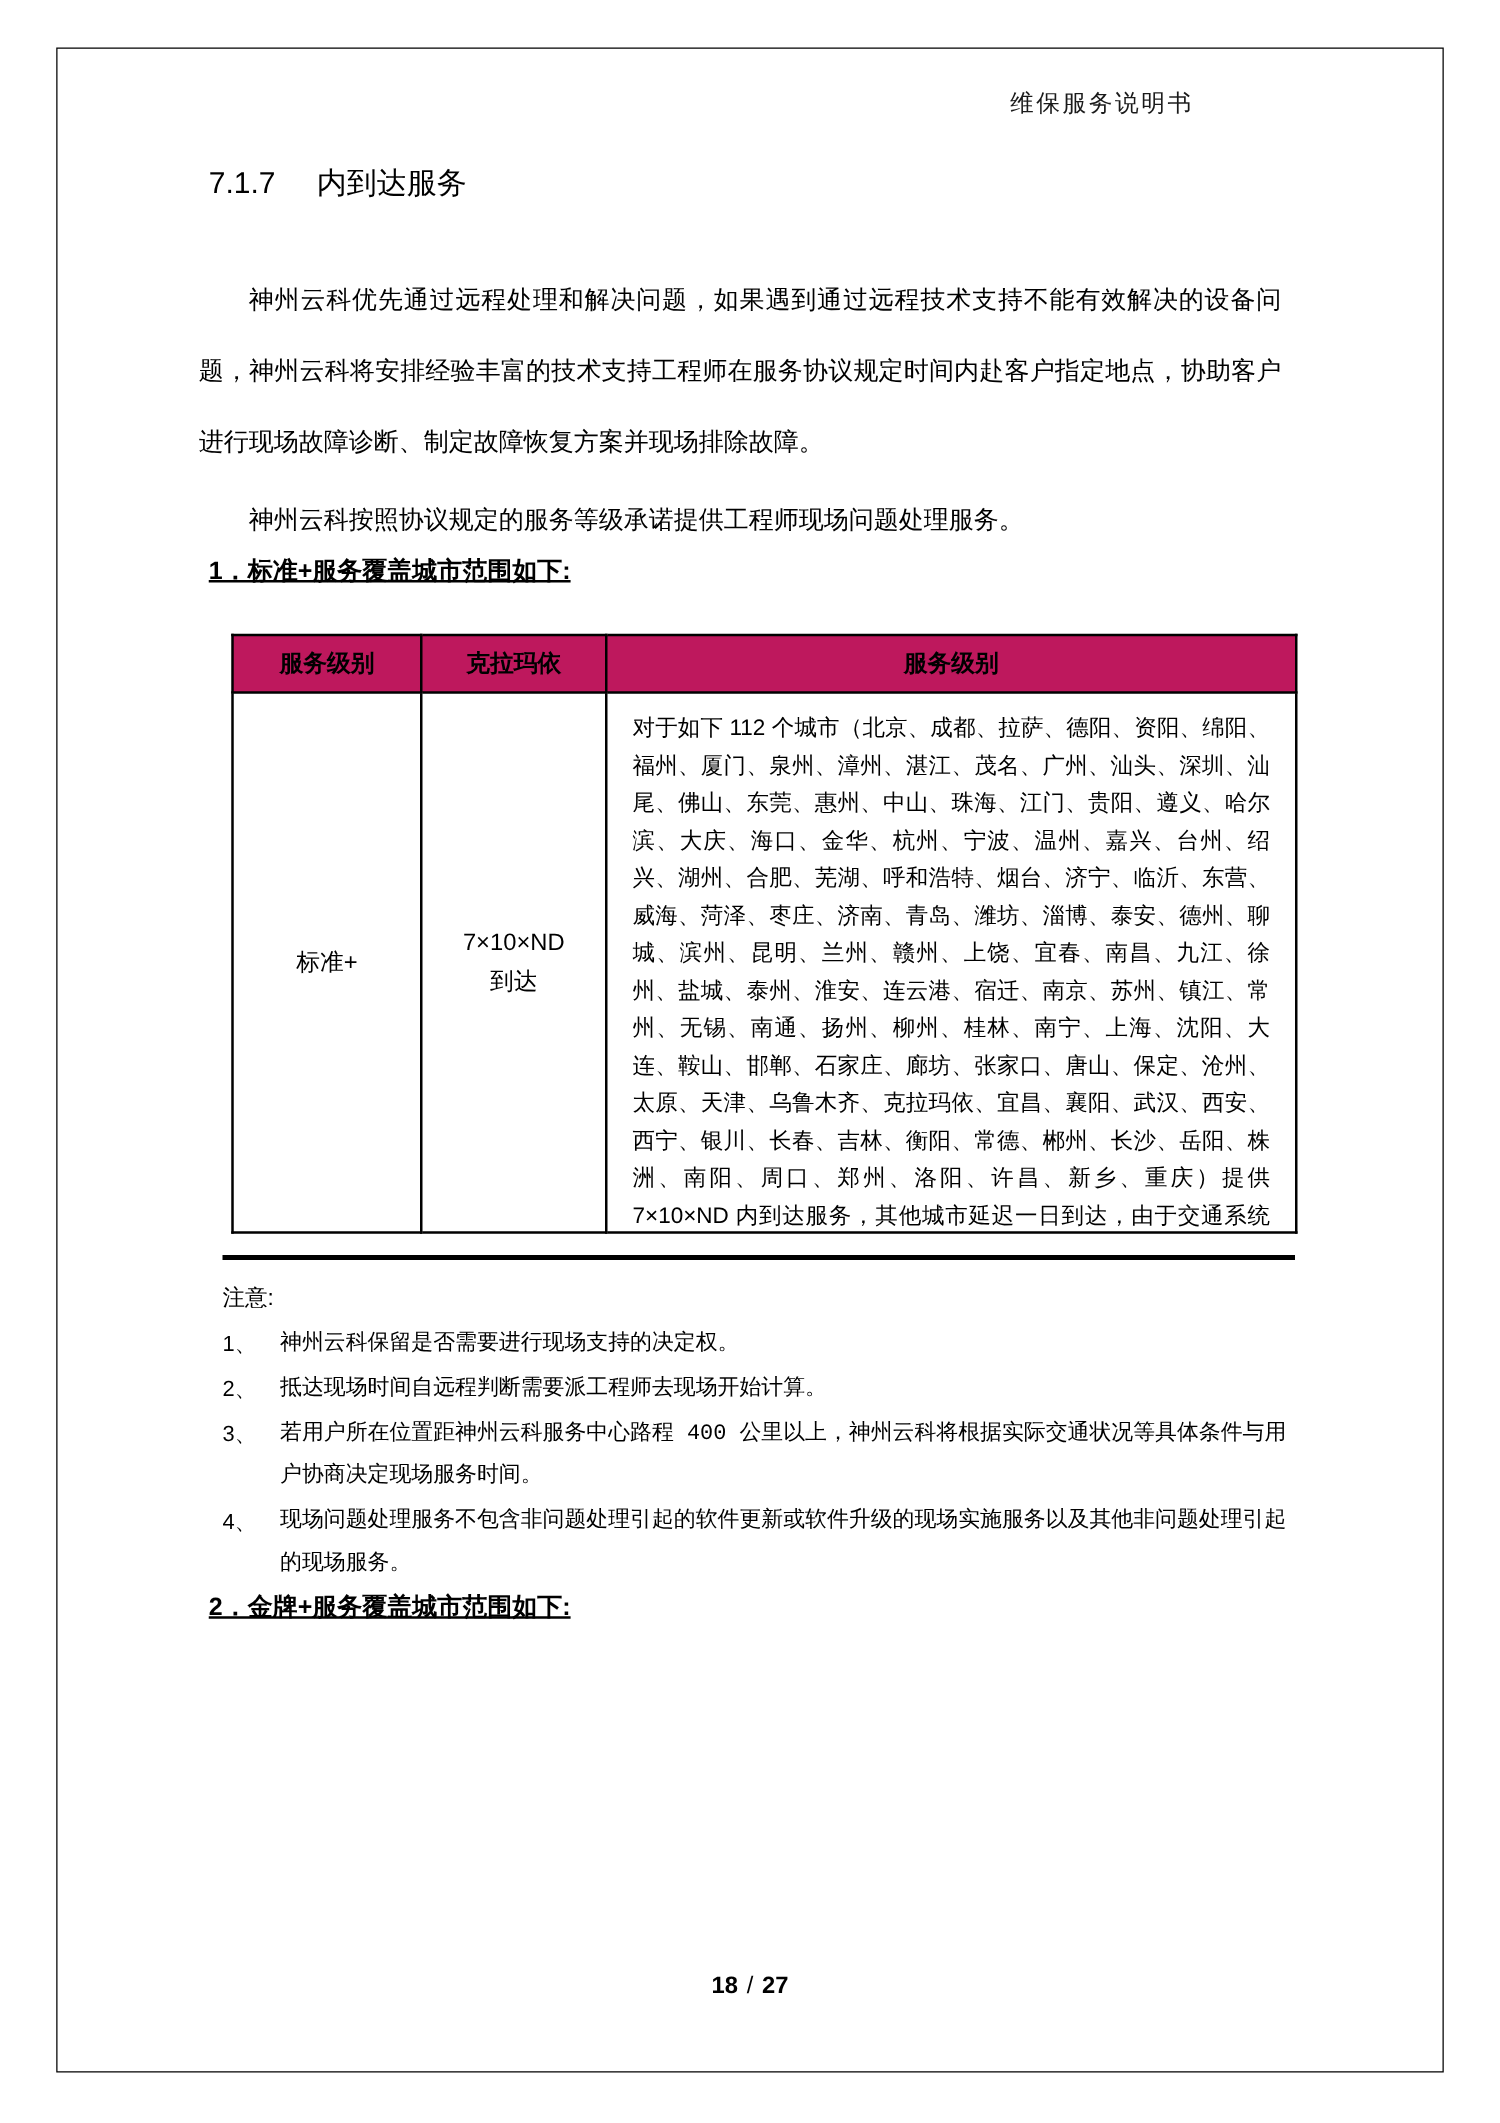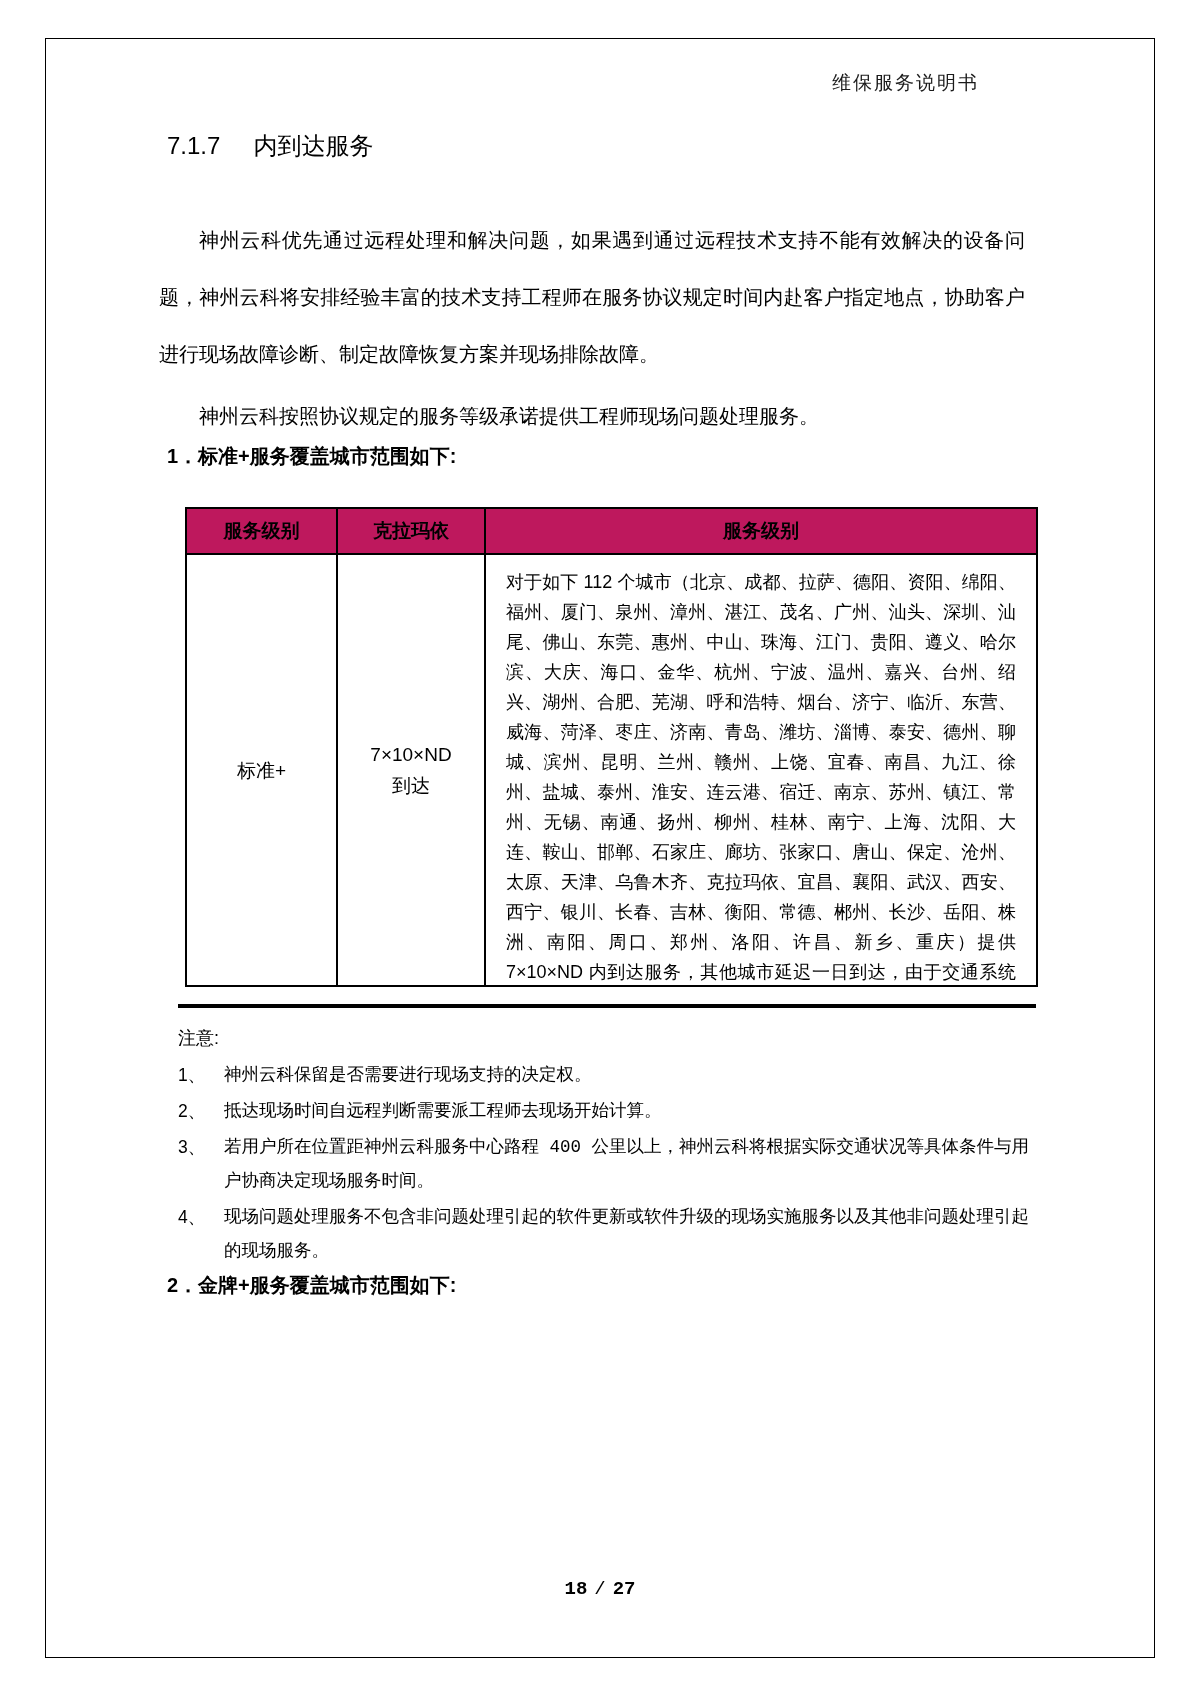--- a/index.html
+++ b/index.html
@@ -18,21 +18,20 @@
     border: 1px solid #000;
   }
   .doc-header {
     position: absolute;
     top: 70px; left: 45px; width: 910px;
     text-align: right;
     font-family: "Liberation Serif", serif;
     font-size: 19px;
     letter-spacing: 2px;
     color: #1a1a1a;
-    padding-left: 24px;
   }
   .section-heading {
     position: absolute;
     top: 130px; left: 167px;
     font-size: 24px;
     font-weight: 500;
     color: #000;
   }
   .section-heading .sec-num { margin-right: 33px; }
   .body-para {
@@ -43,20 +42,21 @@
     text-align: justify;
     text-indent: 2em;
   }
   .para1 { top: 192px; }
   .para2 { top: 368px; }
   .bold-heading {
     position: absolute;
     left: 167px;
     font-size: 20px;
     font-weight: bold;
+    text-decoration: underline;
   }
   .heading-standard { top: 443px; }
   .heading-gold { top: 1272px; }
   table.coverage {
     position: absolute;
     top: 507px; left: 185px;
     width: 851px;
     border-collapse: collapse;
     table-layout: fixed;
   }
@@ -113,21 +113,21 @@
     font-size: 17.5px;
     line-height: 34px;
     margin-bottom: 2px;
   }
   .note-item .num { width: 46px; flex: none; }
   .note-item .txt { flex: 1; font-family: Liberation Mono, monospace; }
   .page-footer {
     position: absolute;
     top: 1578px; left: 0; width: 1200px;
     text-align: center;
-    font-family: Liberation Mono, monospace;
+    font-family: Liberation Sans, sans-serif;
     font-size: 19px;
     font-weight: bold;
   }
   .page-footer .sep {
     font-weight: normal;
     margin: 0 7px;
   }
 </style>
 </head>
 <body>

